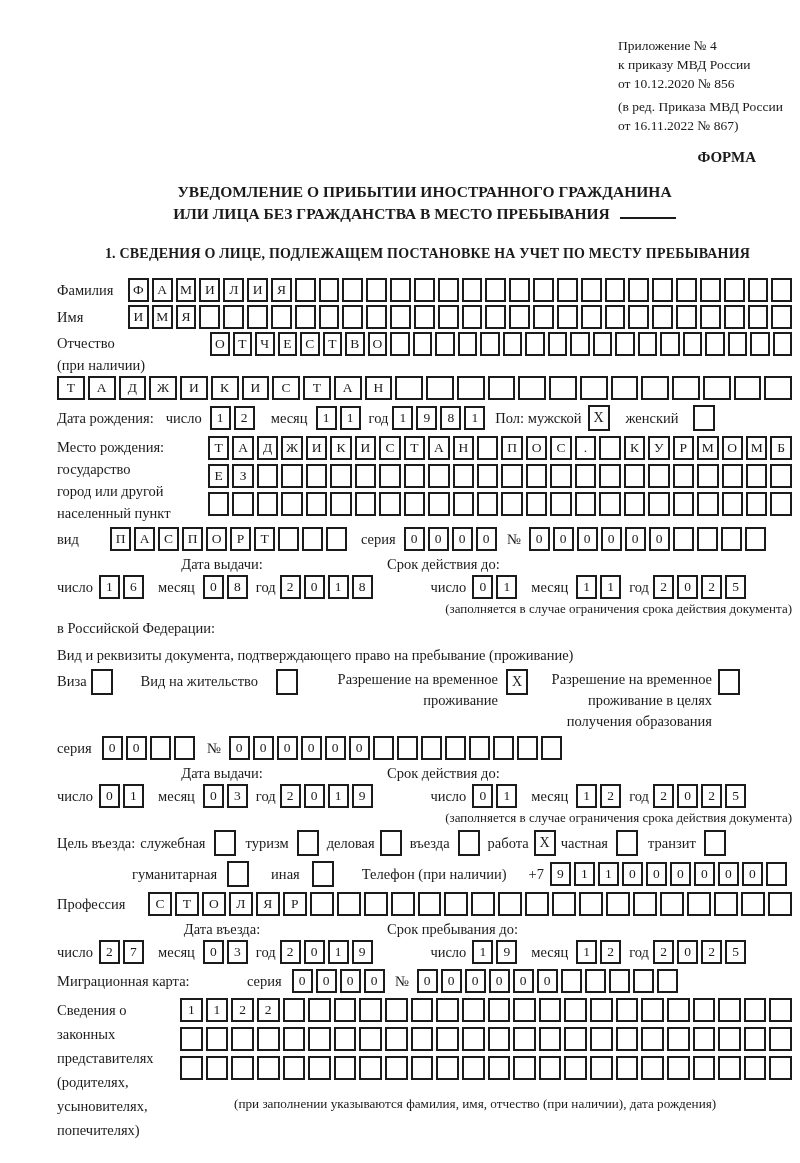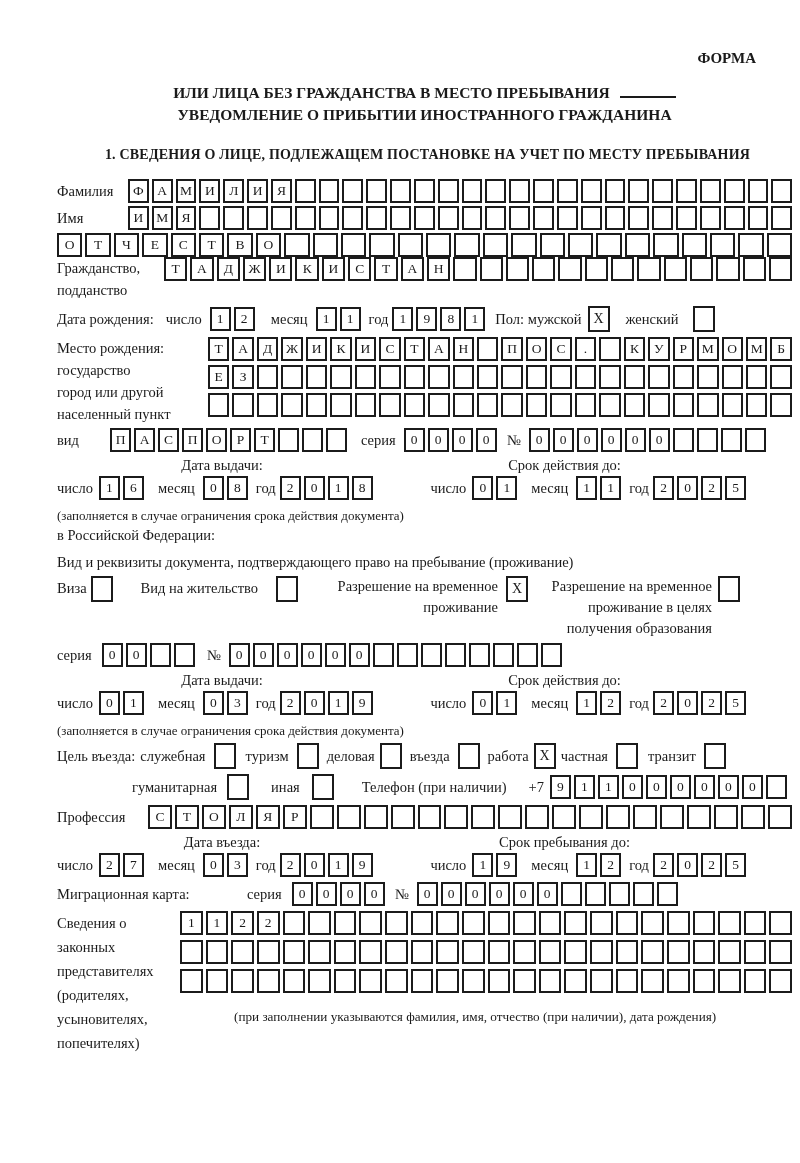--- a/index.html
+++ b/index.html
@@ -25,43 +25,50 @@
     flex:none;box-sizing:border-box;width:21px;height:24px;border:2px solid #1b1b1b;
     display:flex;align-items:center;justify-content:center;font-size:13.5px;background:#fff;
   }
   .chk{
     flex:none;box-sizing:border-box;width:22px;height:26px;border:2px solid #1b1b1b;
     display:inline-flex;align-items:center;justify-content:center;font-size:14px;background:#fff;
   }
   .ctr{text-align:right;line-height:21px;flex:none;}
   .dhdr{display:flex;margin-top:5px;font-size:14.5px;}
   .dhdr .h1{width:330px;text-align:center;}
-  .dhdr .h2{flex:1;text-align:center;padding-right:50px;}
+  .dhdr .h2{flex:1;text-align:left;padding-right:50px;}
   .drow{display:flex;margin-top:2px;align-items:center;}
   .dgroup{display:flex;align-items:center;}
   .dgroup.right{margin-left:auto;margin-right:46px;}
-  .note{margin-top:8px;font-size:13px;line-height:16px;}
+  .note{margin-top:2px;text-align:right;font-size:13px;line-height:16px;}
   .para{margin-top:4px;line-height:23px;font-size:14.5px;}
   .bnote{margin-top:16px;padding-left:54px;font-size:13.2px;}
   .ml4{margin-left:4px}.ml5{margin-left:5px}.ml6{margin-left:6px}.ml8{margin-left:8px}
   .ml10{margin-left:10px}.ml12{margin-left:12px}.ml14{margin-left:14px}.ml16{margin-left:16px}
   .ml18{margin-left:18px}.ml22{margin-left:22px}.ml28{margin-left:28px}
   .w71{width:71px}.w107{width:107px}.w123{width:123px}.w151{width:151px}.w153{width:153px}.w53{width:53px}.w91{width:91px}
 </style>
 </head>
 <body>
 
 <div class="page">
 
+  <div class="annex">
+    <div>Приложение № 4</div>
+    <div>к приказу МВД России</div>
+    <div>от 10.12.2020 № 856</div>
+    <div class="ed">(в ред. Приказа МВД России</div>
+    <div>от 16.11.2022 № 867)</div>
+  </div>
 
   <div class="forma">ФОРМА</div>
 
   <div class="title">
+    <div>УВЕДОМЛЕНИЕ О ПРИБЫТИИ ИНОСТРАННОГО ГРАЖДАНИНА</div>
     <div><span>ИЛИ ЛИЦА БЕЗ ГРАЖДАНСТВА В МЕСТО ПРЕБЫВАНИЯ</span><span class="blank"></span></div>
-    <div>УВЕДОМЛЕНИЕ О ПРИБЫТИИ ИНОСТРАННОГО ГРАЖДАНИНА</div>
   </div>
 
   <div class="sheading">1. СВЕДЕНИЯ О ЛИЦЕ, ПОДЛЕЖАЩЕМ ПОСТАНОВКЕ НА УЧЕТ ПО МЕСТУ ПРЕБЫВАНИЯ</div>
 
   <div class="row" style="margin-top:16px">
     <div class="lbl w71">Фамилия</div>
     <div class="cells grow">
         <span class="cell">Ф</span>
         <span class="cell">А</span>
         <span class="cell">М</span>
@@ -121,20 +128,24 @@
         <span class="cell"></span>
         <span class="cell"></span>
         <span class="cell"></span>
         <span class="cell"></span>
         <span class="cell"></span>
         <span class="cell"></span>
       </div>
   </div>
 
   <div class="row top">
+    <div class="lblcol w153">
+      <div>Отчество</div>
+      <div>(при наличии)</div>
+    </div>
     <div class="cells grow">
         <span class="cell">О</span>
         <span class="cell">Т</span>
         <span class="cell">Ч</span>
         <span class="cell">Е</span>
         <span class="cell">С</span>
         <span class="cell">Т</span>
         <span class="cell">В</span>
         <span class="cell">О</span>
         <span class="cell"></span>
@@ -152,24 +163,20 @@
         <span class="cell"></span>
         <span class="cell"></span>
         <span class="cell"></span>
         <span class="cell"></span>
         <span class="cell"></span>
         <span class="cell"></span>
       </div>
   </div>
 
   <div class="row top" style="margin-top:0">
-    <div class="lblcol w107">
-      <div>Гражданство,</div>
-      <div>подданство</div>
-    </div>
     <div class="cells grow">
         <span class="cell">Т</span>
         <span class="cell">А</span>
         <span class="cell">Д</span>
         <span class="cell">Ж</span>
         <span class="cell">И</span>
         <span class="cell">К</span>
         <span class="cell">И</span>
         <span class="cell">С</span>
         <span class="cell">Т</span>

